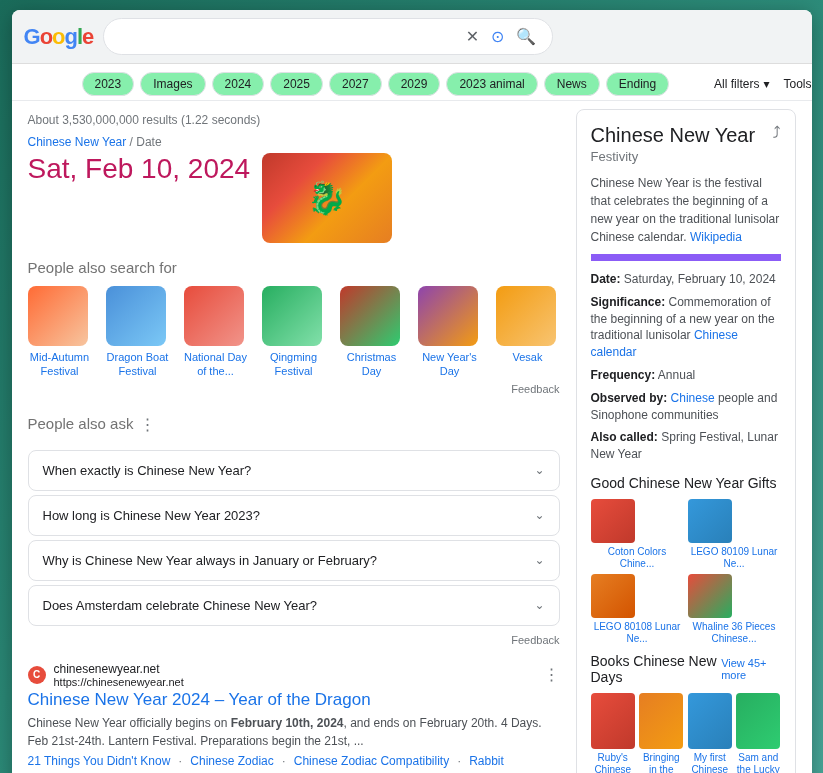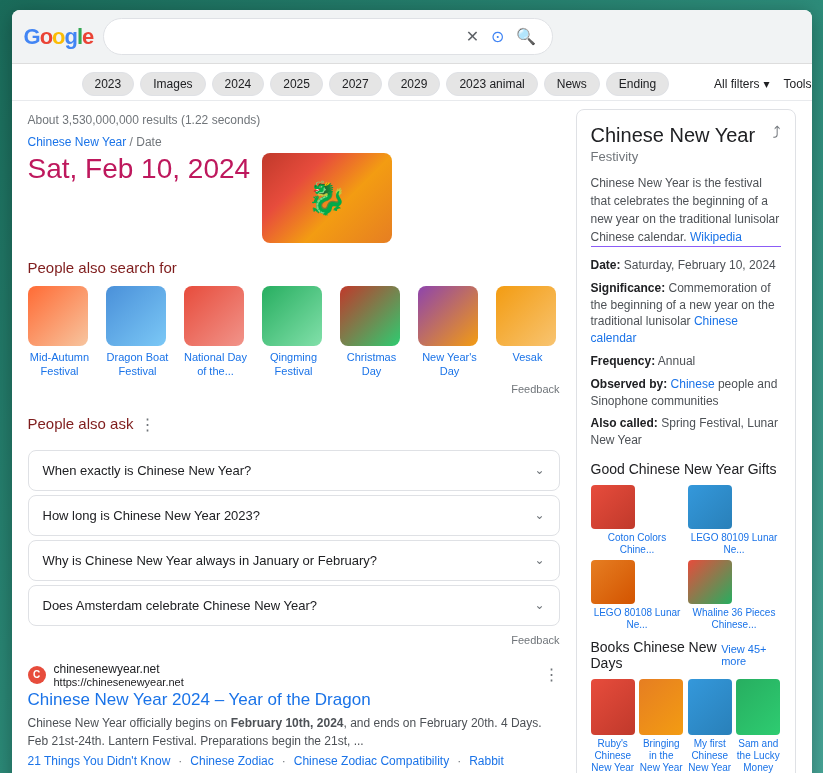--- a/index.html
+++ b/index.html
@@ -74,21 +74,21 @@
     .icon-btn.blue { color: #4285f4; }
     .filters-row {
       display: flex;
       align-items: center;
       padding: 8px 0 4px 70px;
       gap: 6px;
       border-bottom: 1px solid #e8eaed;
       overflow-x: auto;
     }
     .filter-chip {
-      background: #e5e5e5;
+      background: #86efac;
       border: 1px solid #dfe1e5;
       border-radius: 16px;
       padding: 4px 12px;
       font-size: 12px;
       color: #202124;
       cursor: pointer;
       white-space: nowrap;
     }
     .all-filters {
       margin-left: auto;
@@ -152,21 +152,21 @@
       align-items: center;
       justify-content: center;
       font-size: 32px;
     }
     .people-also-search {
       margin-bottom: 16px;
     }
     .section-title {
       font-size: 15px;
       font-weight: 400;
-      color: #7f1d1d;
+      color: #737373;
       margin-bottom: 10px;
     }
     .search-thumbnails {
       display: flex;
       gap: 8px;
       flex-wrap: wrap;
       justify-content: space-between;
     }
     .thumb-item {
       text-align: center;
@@ -308,22 +308,22 @@
     .kp-subtitle {
       font-size: 13px;
       color: #70757a;
       margin-bottom: 10px;
     }
     .kp-description {
       font-size: 12px;
       color: #4d5156;
       line-height: 1.5;
       margin-bottom: 10px;
-      border-bottom: 1px solid #8b5cf6;
-      padding-bottom: 0;
+      border-bottom: 7px solid #8b5cf6;
+      padding-bottom: 8px;
     }
     .kp-description a { color: #1a73e8; text-decoration: none; }
     .kp-fact {
       font-size: 12px;
       color: #4d5156;
       margin-bottom: 6px;
       line-height: 1.4;
     }
     .kp-fact strong { color: #202124; }
     .kp-fact a { color: #1a73e8; text-decoration: none; }

